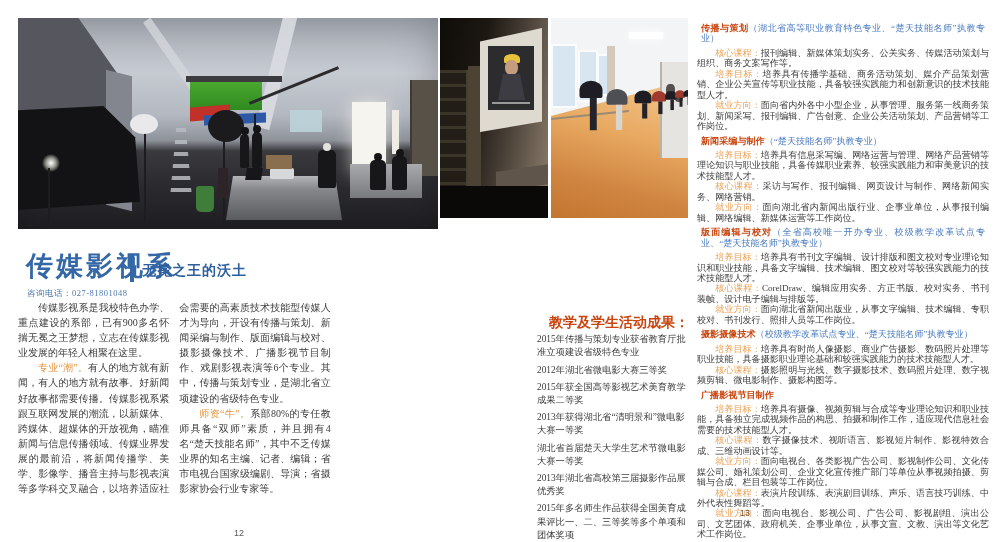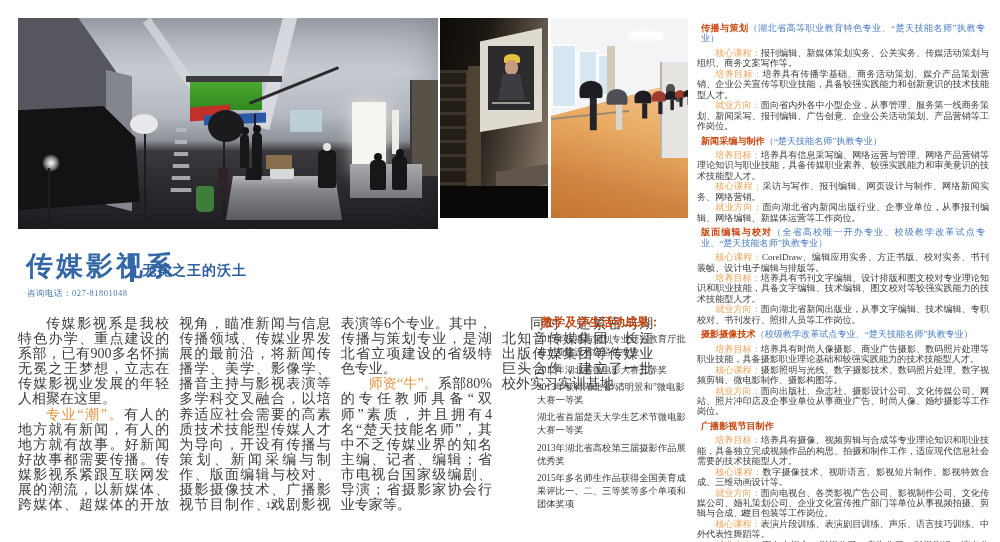--- a/index.html
+++ b/index.html
@@ -82,41 +82,41 @@
   .fig.gray .torso{background:#4e4e55;}
 
   
   #dept-title{position:absolute;left:26px;top:248px;font-family:"Liberation Sans","DejaVu Sans",sans-serif;
     font-size:27px;font-weight:bold;color:#3467a6;letter-spacing:3px;}
   #title-divider{position:absolute;left:130px;top:254px;width:4px;height:28px;background:#3467a6;}
   #dept-subtitle{position:absolute;left:142px;top:262px;font-family:"Liberation Sans","DejaVu Sans",sans-serif;
     font-size:14px;font-weight:bold;color:#2e5f9e;letter-spacing:1px;}
   #dept-phone{position:absolute;left:27px;top:288px;font-size:8.5px;color:#4a78ae;letter-spacing:.5px;}
 
-  #intro-columns{position:absolute;left:18px;top:316px;width:474px;height:199px;
+  #intro-columns{position:absolute;left:18px;top:300px;width:474px;height:199px;
     column-count:3;column-gap:10px;column-fill:auto;
-    font-size:14px;line-height:15.1px;text-align:justify;color:#3b3b3b;}
+    font-size:10px;line-height:15.1px;text-align:justify;color:#3b3b3b;}
   #intro-columns p{margin:0;text-indent:2em;}
   .lead{color:#e2933d;}
 
   #achievements{position:absolute;left:533px;top:316px;width:160px;font-size:9.3px;line-height:13.2px;color:#3b3b3b;}
-  #achievements-heading{font-weight:bold;color:#c9460f;margin:0 0 1px 8px;font-size:12px;}
+  #achievements-heading{font-weight:bold;color:#c9460f;margin:0 0 1px 16px;font-size:14px;}
   #achievements .ach-item{margin:4px;}
 
   
   #majors-list{position:absolute;left:697px;top:19px;width:292px;font-size:9.1px;line-height:10.45px;
     text-align:justify;color:#3b3b3b;}
   #majors-list h4{margin:4px;font-size:9.1px;line-height:10.45px;font-weight:normal;}
   .mtitle{font-weight:bold;color:#c9460f;}
   .mnote{color:#4a7cc0;}
   #majors-list p{margin:0;text-indent:2em;}
   .mlabel{color:#eba155;}
 
   .pagenum{position:absolute;font-size:9px;color:#5a5a5a;font-family:"Liberation Sans","DejaVu Sans",sans-serif;}
-  #pagenum-left{left:234px;top:500px;margin-left:32px;}
+  #pagenum-left{left:234px;top:528px;}
   #pagenum-right{left:740px;top:508px;}
 </style>
 </head>
 <body>
 
 <div id="spread">
 
   <div class="photo" id="photo-studio">
     <div class="beam"></div>
     <div class="beam2"></div>
@@ -223,52 +223,51 @@
 
   <div id="dept-title">传媒影视系</div>
   <div id="title-divider"></div>
   <div id="dept-subtitle">无冕之王的沃土</div>
   <div id="dept-phone">咨询电话：027-81801048</div>
 
   <div id="intro-columns">
       <p>传媒影视系是我校特色办学、重点建设的系部，已有900多名怀揣无冕之王梦想，立志在传媒影视业发展的年轻人相聚在这里。</p>
       <p><span class="lead">专业“潮”。</span>有人的地方就有新闻，有人的地方就有故事。好新闻好故事都需要传播。传媒影视系紧跟互联网发展的潮流，以新媒体、跨媒体、超媒体的开放视角，瞄准新闻与信息传播领域、传媒业界发展的最前沿，将新闻传播学、美学、影像学、播音主持与影视表演等多学科交叉融合，以培养适应社会需要的高素质技术技能型传媒人才为导向，开设有传播与策划、新闻采编与制作、版面编辑与校对、摄影摄像技术、广播影视节目制作、戏剧影视表演等6个专业。其中，传播与策划专业，是湖北省立项建设的省级特色专业。</p>
       <p><span class="lead">师资“牛”。</span>系部80%的专任教师具备“双师”素质，并且拥有4名“楚天技能名师”，其中不乏传媒业界的知名主编、记者、编辑；省市电视台国家级编剧、导演；省摄影家协会行业专家等。</p>
-      <p>同时，还紧密与湖北知音传媒集团、长江出版传媒集团等传媒业巨头合作，建立了一批校外实习实训基地。</p>
     </div>
 
   <div id="achievements">
     <p id="achievements-heading">教学及学生活动成果：</p>
     <div>
         <p class="ach-item">2015年传播与策划专业获省教育厅批准立项建设省级特色专业</p>
         <p class="ach-item">2012年湖北省微电影大赛三等奖</p>
+        <p class="ach-item">2015年获全国高等影视艺术美育教学成果二等奖</p>
         <p class="ach-item">2013年获得湖北省“清明景和”微电影大赛一等奖</p>
         <p class="ach-item">湖北省首届楚天大学生艺术节微电影大赛一等奖</p>
         <p class="ach-item">2013年湖北省高校第三届摄影作品展优秀奖</p>
         <p class="ach-item">2015年多名师生作品获得全国美育成果评比一、二、三等奖等多个单项和团体奖项</p>
       </div>
   </div>
 
   <div id="majors-list">
       <h4><span class="mtitle">传播与策划</span><span class="mnote">（湖北省高等职业教育特色专业、“楚天技能名师”执教专业）</span></h4>
       <p><span class="mlabel">核心课程：</span>报刊编辑、新媒体策划实务、公关实务、传媒活动策划与组织、商务文案写作等。</p>
       <p><span class="mlabel">培养目标：</span>培养具有传播学基础、商务活动策划、媒介产品策划营销、企业公关宣传等职业技能，具备较强实践能力和创新意识的技术技能型人才。</p>
       <p><span class="mlabel">就业方向：</span>面向省内外各中小型企业，从事管理、服务第一线商务策划、新闻采写、报刊编辑、广告创意、企业公关活动策划、产品营销等工作岗位。</p>
       <h4><span class="mtitle">新闻采编与制作</span><span class="mnote">（“楚天技能名师”执教专业）</span></h4>
       <p><span class="mlabel">培养目标：</span>培养具有信息采写编、网络运营与管理、网络产品营销等理论知识与职业技能，具备传媒职业素养、较强实践能力和审美意识的技术技能型人才。</p>
       <p><span class="mlabel">核心课程：</span>采访与写作、报刊编辑、网页设计与制作、网络新闻实务、网络营销。</p>
       <p><span class="mlabel">就业方向：</span>面向湖北省内新闻出版行业、企事业单位，从事报刊编辑、网络编辑、新媒体运营等工作岗位。</p>
       <h4><span class="mtitle">版面编辑与校对</span><span class="mnote">（全省高校唯一开办专业、校级教学改革试点专业、“楚天技能名师”执教专业）</span></h4>
+      <p><span class="mlabel">培养目标：</span>培养具有书刊文字编辑、设计排版和图文校对专业理论知识和职业技能，具备文字编辑、技术编辑、图文校对等较强实践能力的技术技能型人才。</p>
       <p><span class="mlabel">核心课程：</span>CorelDraw、编辑应用实务、方正书版、校对实务、书刊装帧、设计电子编辑与排版等。</p>
-      <p><span class="mlabel">培养目标：</span>培养具有书刊文字编辑、设计排版和图文校对专业理论知识和职业技能，具备文字编辑、技术编辑、图文校对等较强实践能力的技术技能型人才。</p>
       <p><span class="mlabel">就业方向：</span>面向湖北省新闻出版业，从事文字编辑、技术编辑、专职校对、书刊发行、照排人员等工作岗位。</p>
       <h4><span class="mtitle">摄影摄像技术</span><span class="mnote">（校级教学改革试点专业、“楚天技能名师”执教专业）</span></h4>
       <p><span class="mlabel">培养目标：</span>培养具有时尚人像摄影、商业广告摄影、数码照片处理等职业技能，具备摄影职业理论基础和较强实践能力的技术技能型人才。</p>
       <p><span class="mlabel">核心课程：</span>摄影照明与光线、数字摄影技术、数码照片处理、数字视频剪辑、微电影制作、摄影构图等。</p>
-      <p><span class="mlabel">就业方向：</span>面向出版社、杂志社、摄影设计公司、文化传媒公司、网站、照片冲印店及企事业单位从事商业广告、时尚人像、婚纱摄影等工作岗位。</p>
       <h4><span class="mtitle">广播影视节目制作</span></h4>
       <p><span class="mlabel">培养目标：</span>培养具有摄像、视频剪辑与合成等专业理论知识和职业技能，具备独立完成视频作品的构思、拍摄和制作工作，适应现代信息社会需要的技术技能型人才。</p>
       <p><span class="mlabel">核心课程：</span>数字摄像技术、视听语言、影视短片制作、影视特效合成、三维动画设计等。</p>
       <p><span class="mlabel">就业方向：</span>面向电视台、各类影视广告公司、影视制作公司、文化传媒公司、婚礼策划公司、企业文化宣传推广部门等单位从事视频拍摄、剪辑与合成、栏目包装等工作岗位。</p>
       <p><span class="mlabel">核心课程：</span>表演片段训练、表演剧目训练、声乐、语言技巧训练、中外代表性舞蹈等。</p>
       <p><span class="mlabel">就业方向：</span>面向电视台、影视公司、广告公司、影视剧组、演出公司、文艺团体、政府机关、企事业单位，从事文宣、文教、演出等文化艺术工作岗位。</p>
     </div>
 
   <div class="pagenum" id="pagenum-left">12</div>
   <div class="pagenum" id="pagenum-right">13</div>

